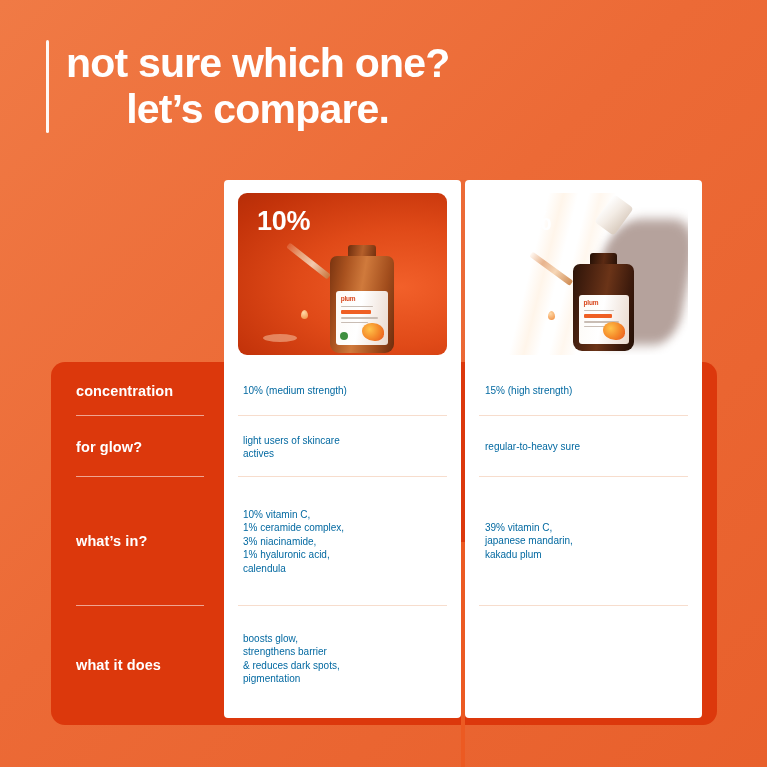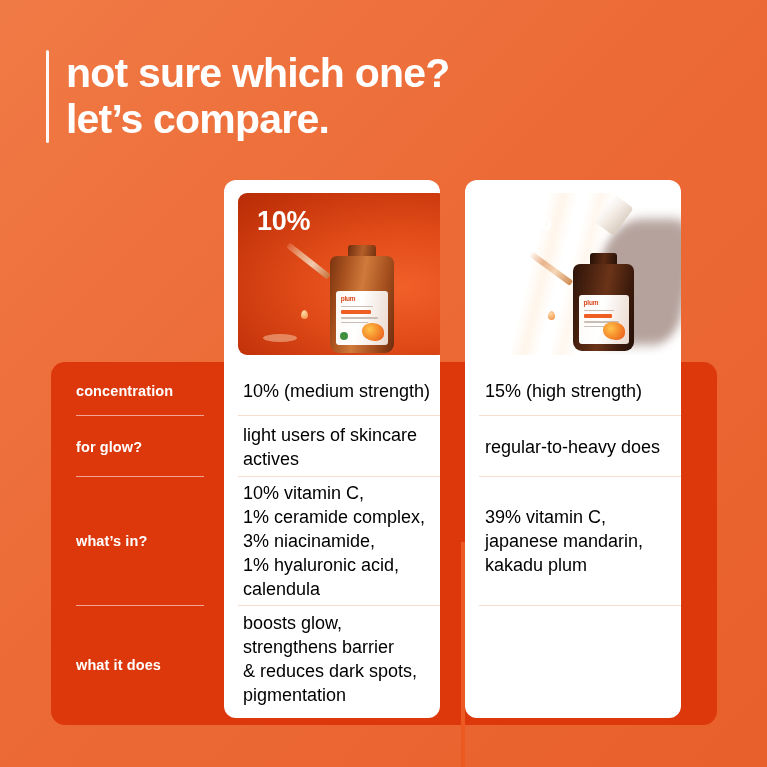--- a/index.html
+++ b/index.html
@@ -13,23 +13,24 @@
   body {
     font-family: "Liberation Sans", sans-serif;
     background: linear-gradient(135deg, #f07a45 0%, #ec6a36 45%, #e8602c 100%);
     position: relative;
   }
 
   
   .headline-wrap {
     position: absolute;
     left: 46px;
-    top: 50px;
+    top: 40px;
     display: flex;
     align-items: stretch;
+    text-align: center;
   }
   .headline-bar {
     width: 3px;
     background: #ffffff;
     border-radius: 2px;
     flex: none;
     margin-right: 17px;
     opacity: .95;
   }
   .headline-text {
@@ -75,24 +76,24 @@
     left: 25px;
     width: 128px;
     height: 1px;
     background: rgba(255,255,255,.55);
   }
 
   
   .card {
     position: absolute;
     top: -182px;
-    width: 216px;
+    width: 237px;
     height: 538px;
     background: #ffffff;
-    border-radius: 12px;
+    border-radius: 4px;
     overflow: hidden;
   }
   .card.one  { left: 173px; }
   .card.two  { left: 414px; }
 
   .card-photo {
     position: absolute;
     left: 14px;
     top: 13px;
     width: 209px;
@@ -292,22 +293,22 @@
     position: absolute;
     left: 0;
     top: 182px;
     width: 100%;
     height: 356px;
   }
   .card-cell {
     position: absolute;
     left: 19px;
     width: 200px;
-    color: #000000;
-    font-size: 18px;
+    color: #0369a1;
+    font-size: 10px;
     line-height: 1.34;
     white-space: pre-line;
     transform: translateY(-50%);
   }
   .two .card-cell { left: 20px; }
   .card-div {
     position: absolute;
     left: 14px;
     width: 209px;
     height: 1px;
@@ -413,21 +414,21 @@
             <div class="lbl-line w3"></div>
             <div class="lbl-fruit"></div>
           </div>
         </div>
       </div>
     </div>
 
     <div class="card-rows">
       <div class="card-cell" style="top:29px">15% (high strength)</div>
       <div class="card-div" style="top:53px"></div>
-      <div class="card-cell" style="top:85px">regular-to-heavy does</div>
+      <div class="card-cell" style="top:85px">regular-to-heavy sure</div>
       <div class="card-div" style="top:114px"></div>
       <div class="card-cell" style="top:179px">39% vitamin C,
 japanese mandarin,
 kakadu plum</div>
       <div class="card-div" style="top:243px"></div>
     </div>
   </div>
 
   <div class="card-gap"></div>
 </div>

